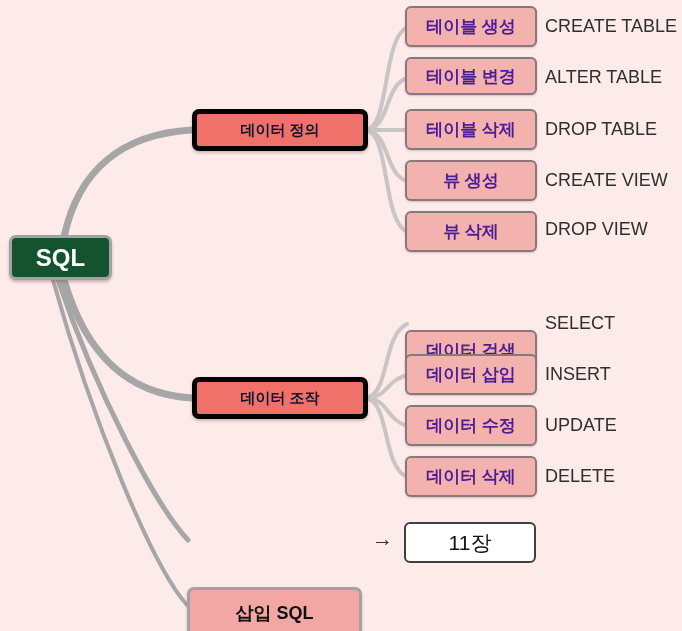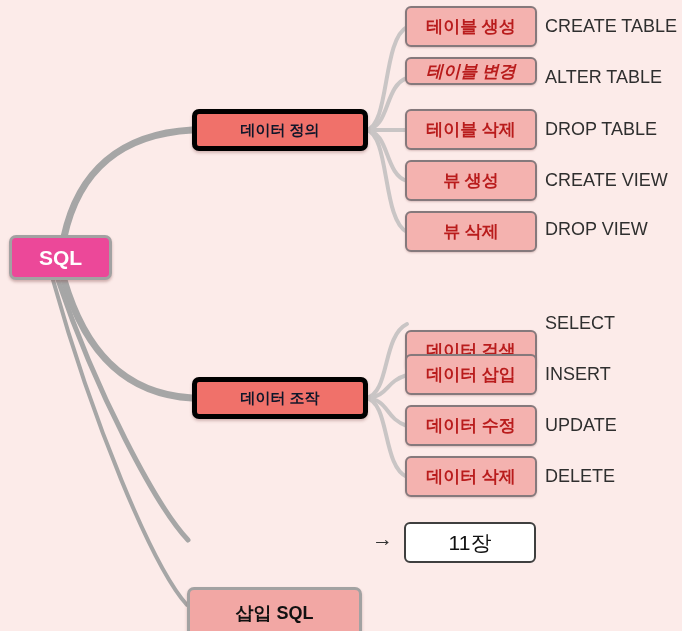--- a/index.html
+++ b/index.html
@@ -16,38 +16,38 @@
   #wires{position:absolute;left:0;top:0;width:682px;height:631px;}
   .node{
     position:absolute;
     display:flex;align-items:center;justify-content:center;
     box-sizing:border-box;
     border-radius:7px;
     font-weight:bold;
     text-align:center;
   }
   .root{
-    background:#ec4899;
+    background:#14532d;
     border:3px solid #a2a2a2;
     color:#ffffff;
-    font-size:21px;
+    font-size:24px;
     box-shadow:0 2px 3px rgba(120,60,60,.35);
   }
   .branch{
     background:#f0716a;
     border:5px solid #000000;
     color:#0f172a;
     font-size:15px;
     box-shadow:0 2px 3px rgba(120,60,60,.3);
   }
   .leaf{
     background:#f4b2af;
     border:2px solid #85797c;
     border-radius:6px;
-    color:#b91c1c;
+    color:#4c1d95;
     font-size:17px;
     box-shadow:0 1px 2px rgba(120,60,60,.25);
   }
   .embedded{
     background:#f2a7a4;
     border:3px solid #a2a2a2;
     color:#111111;
     font-size:18px;
     box-shadow:0 2px 3px rgba(120,60,60,.3);
   }
@@ -111,21 +111,21 @@
   <div class="node branch" style="left:192px;top:377px;width:176px;height:42px;">데이터 조작</div>
 
 
   <div class="arrow">→</div>
 
   <div class="node chapter" style="left:404px;top:522px;width:132px;height:41px;">11장</div>
 
   <div class="node embedded" style="left:187px;top:587px;width:175px;height:52px;">삽입 SQL</div>
 
   <div class="node leaf" style="left:405px;top:6px;width:132px;height:41px;">테이블 생성</div>
-  <div class="node leaf" style="left:405px;top:57px;width:132px;height:28px;font-style:italic;">테이블 변경</div>
+  <div class="node leaf" style="left:405px;top:57px;width:132px;height:38px;">테이블 변경</div>
   <div class="node leaf" style="left:405px;top:109px;width:132px;height:41px;">테이블 삭제</div>
   <div class="node leaf" style="left:405px;top:160px;width:132px;height:41px;">뷰 생성</div>
   <div class="node leaf" style="left:405px;top:211px;width:132px;height:41px;">뷰 삭제</div>
 
   <div class="cmdlabel" style="top:6px;">CREATE TABLE</div>
   <div class="cmdlabel" style="top:109px;">DROP TABLE</div>
   <div class="cmdlabel" style="top:57px;">ALTER TABLE</div>
   <div class="cmdlabel" style="top:160px;">CREATE VIEW</div>
   <div class="cmdlabel" style="top:209px;">DROP VIEW</div>
 

